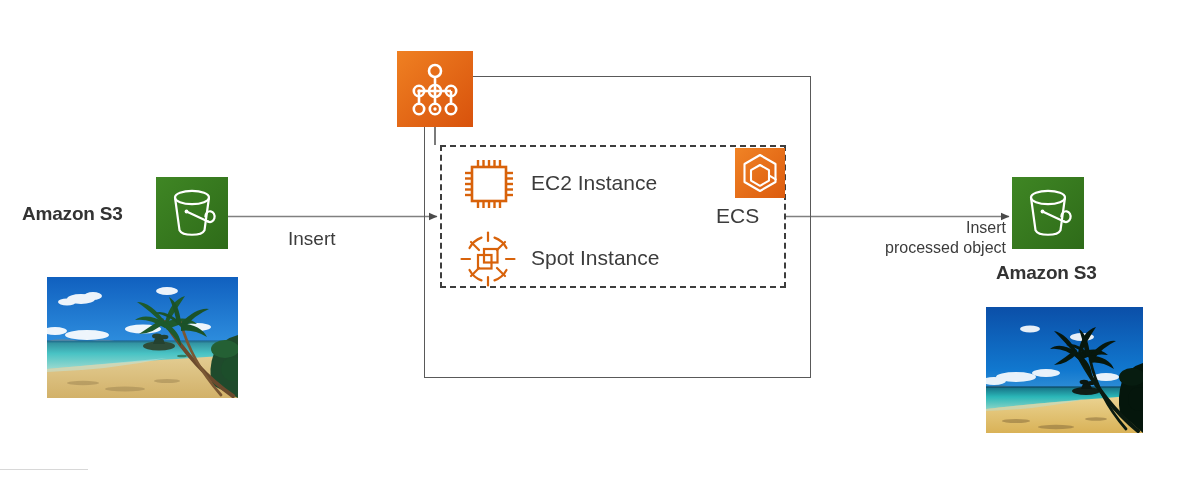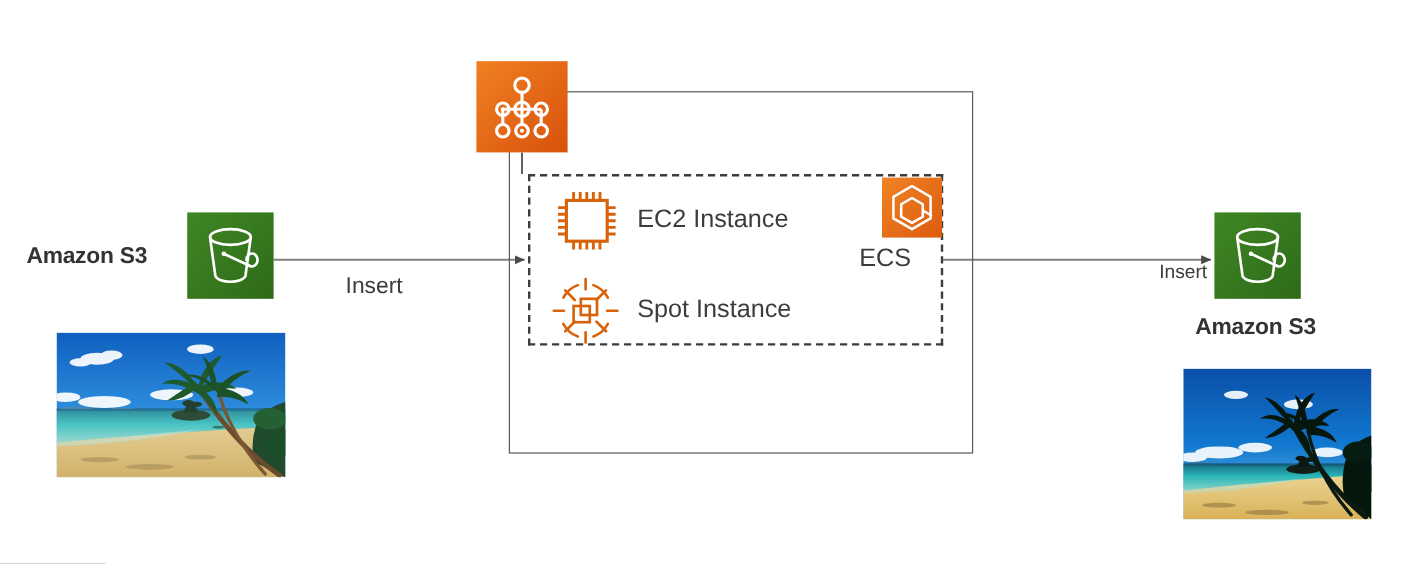--- a/index.html
+++ b/index.html
@@ -299,20 +299,21 @@
   </div>
 
   <div class="lbl" id="s3-left-label">Amazon S3</div>
   <div class="lbl" id="s3-right-label">Amazon S3</div>
   <div class="lbl" id="ec2-label">EC2 Instance</div>
   <div class="lbl" id="spot-label">Spot Instance</div>
   <div class="lbl" id="ecs-label">ECS</div>
   <div class="lbl" id="trigger-label">Insert</div>
   <div class="lbl" id="insert-label">
     <div>Insert</div>
+    <div>processed object</div>
   </div>
 
   <div class="photo" id="photo-source">
     <svg viewBox="0 0 191 121" preserveAspectRatio="none" xmlns="http://www.w3.org/2000/svg">
       <defs>
         <linearGradient id="skyA" x1="0" y1="0" x2="0" y2="1">
           <stop offset="0%" stop-color="#1060bf"></stop>
           <stop offset="55%" stop-color="#2e8ede"></stop>
           <stop offset="100%" stop-color="#9fd2ef"></stop>
         </linearGradient>

